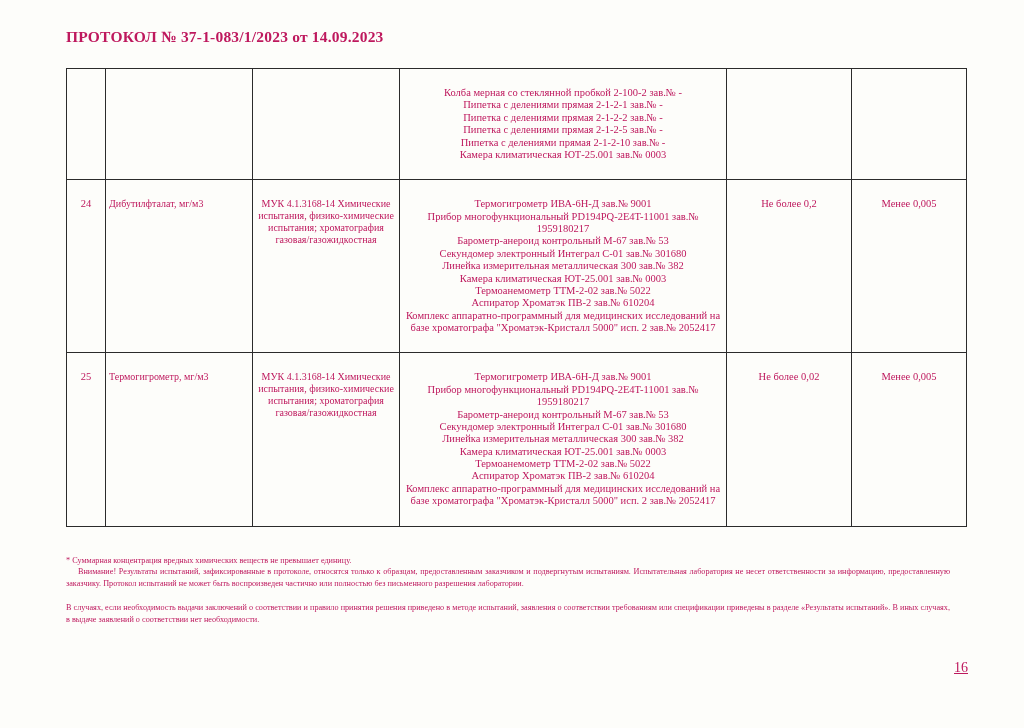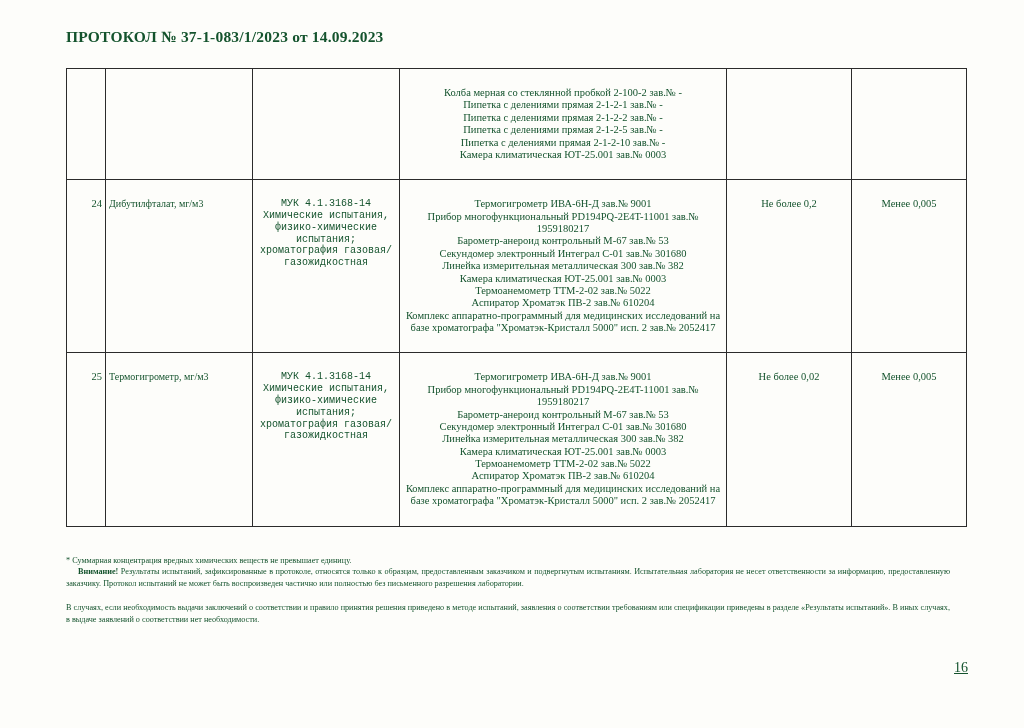--- a/index.html
+++ b/index.html
@@ -8,21 +8,21 @@
     background: #b9b7ac;
   }
   .page {
     position: relative;
     width: 1024px;
     height: 728px;
     background: #fdfdfa;
     margin: 0 auto;
     overflow: hidden;
     font-family: "Liberation Serif", serif;
-    color: #14532d;
+    color: #be185d;
   }
   .page-inner {
     position: absolute;
     left: 66px;
     top: 28px;
     width: 888px;
   }
   .doc-title {
     font-size: 15.5px;
     font-weight: bold;
@@ -37,41 +37,41 @@
     font-size: 10.5px;
   }
   table.main td {
     border: 1px solid #2b2b2b;
     vertical-align: top;
     padding: 18px 3px;
     line-height: 1.18;
   }
   .c-num { width: 32px; text-align: center; }
   .c-name { width: 140px; text-align: left; }
-  .c-method { width: 140px; text-align: center; font-family: Liberation Mono, monospace; }
+  .c-method { width: 140px; text-align: center; }
   .c-equip { width: 320px; text-align: center; }
   .c-norm { width: 118px; text-align: center; }
   .c-res { width: 108px; text-align: center; }
 
   .equip-line { display: block; }
-  .num-cell { font-size: 10.5px; padding-top: 3px; text-align: right; }
+  .num-cell { font-size: 10.5px; padding-top: 3px; }
   .name-cell { font-size: 10px; padding-top: 3px; }
   .method-cell { font-size: 10px; padding-top: 3px; line-height: 1.3; }
   .norm-cell, .res-cell { font-size: 10.5px; padding-top: 3px; }
 
   .notes {
     margin-top: 28px;
     font-size: 8.2px;
     line-height: 1.45;
     text-align: justify;
     width: 884px;
   }
   .notes p { margin: 0 0 0 0; }
   .notes .gap { height: 12px; }
-  .notes b { font-weight: bold; padding-left: 12px; }
+  .notes b { font-weight: normal; padding-left: 12px; }
   .end {
     margin-top: 62px;
     text-align: center;
     font-size: 11px;
     font-weight: bold;
     text-decoration: underline;
     width: 884px;
   }
   .pageno {
     position: absolute;

